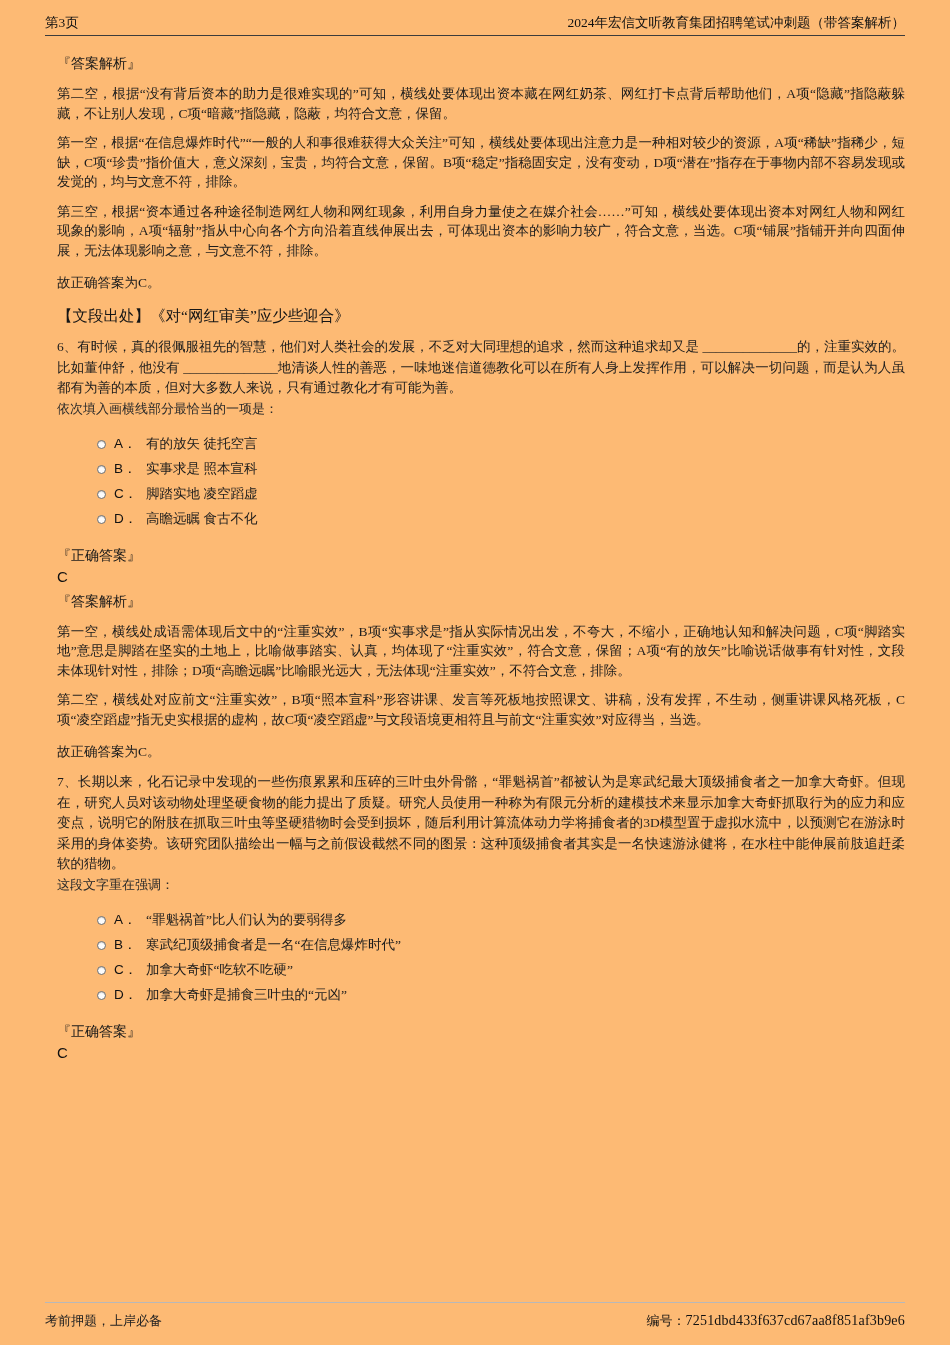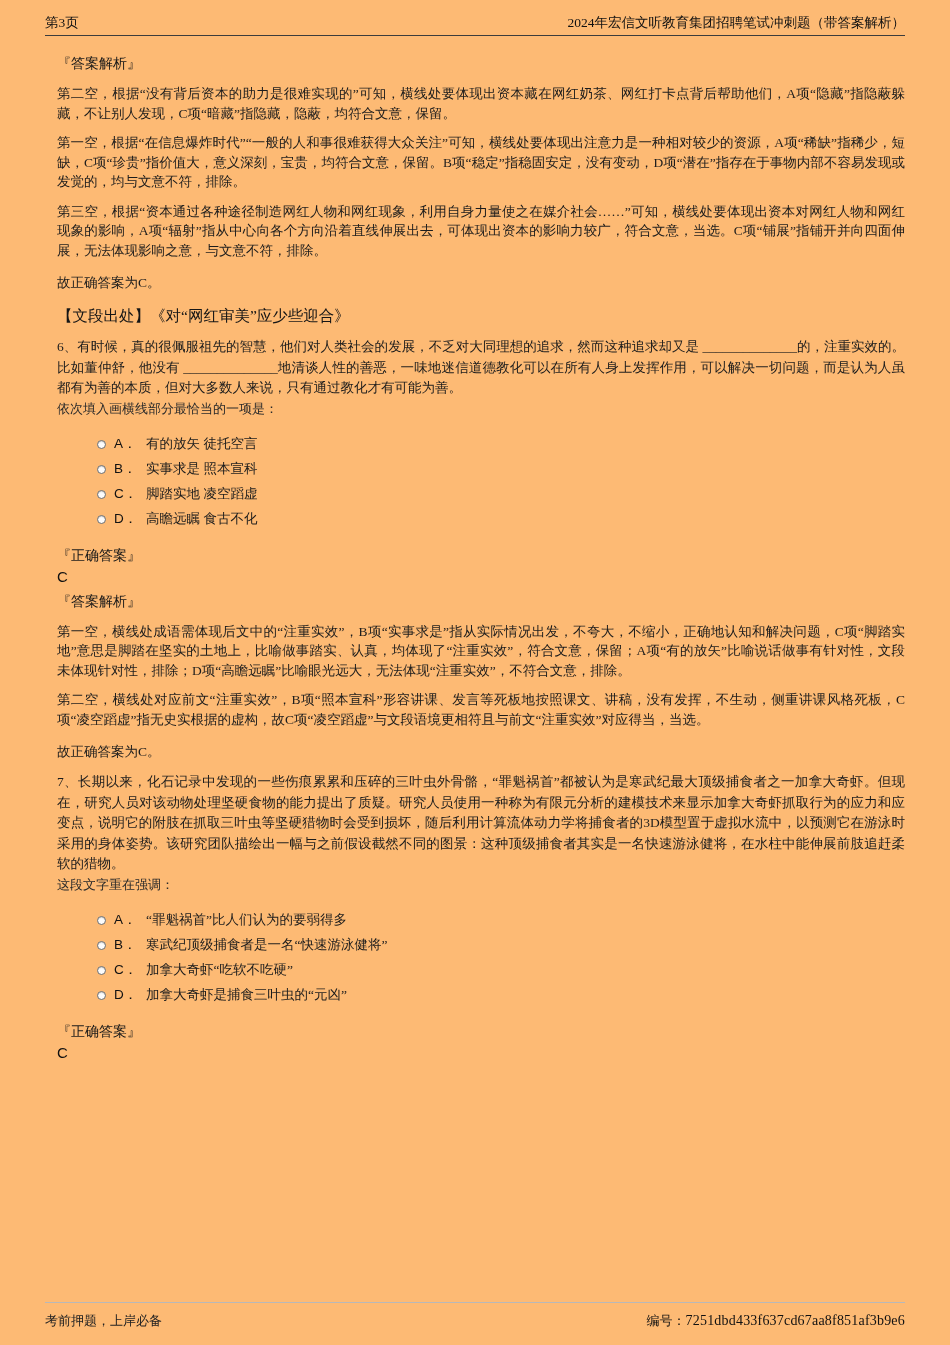--- a/index.html
+++ b/index.html
@@ -148,21 +148,21 @@
 
     <div class="options">
       <div class="option-row">
         <span class="radio"></span>
         <span class="opt-letter">A．</span>
         <span class="opt-text">“罪魁祸首”比人们认为的要弱得多</span>
       </div>
       <div class="option-row">
         <span class="radio"></span>
         <span class="opt-letter">B．</span>
-        <span class="opt-text">寒武纪顶级捕食者是一名“快速游泳健将”</span>
+        <span class="opt-text">寒武纪顶级捕食者是一名“在信息爆炸时代”</span>
       </div>
       <div class="option-row">
         <span class="radio"></span>
         <span class="opt-letter">C．</span>
         <span class="opt-text">加拿大奇虾“吃软不吃硬”</span>
       </div>
       <div class="option-row">
         <span class="radio"></span>
         <span class="opt-letter">D．</span>
         <span class="opt-text">加拿大奇虾是捕食三叶虫的“元凶”</span>

